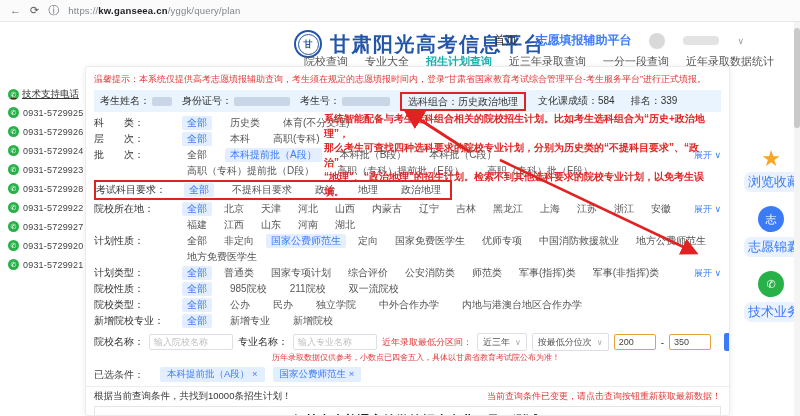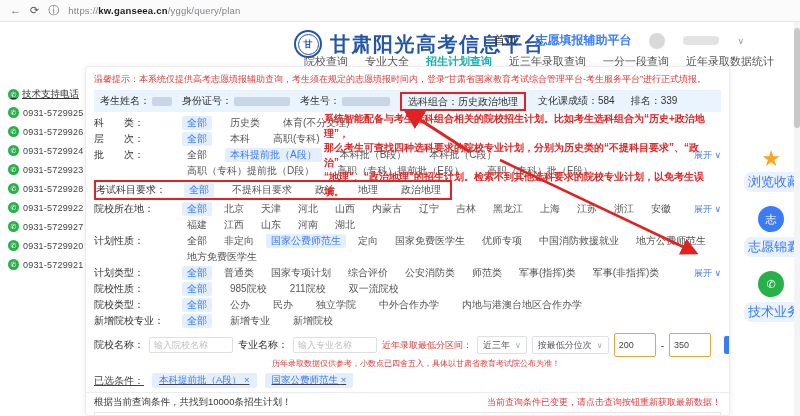--- a/index.html
+++ b/index.html
@@ -46,25 +46,25 @@
   .expand{color:#3b7cf6;font-size:9px;margin-left:auto;white-space:nowrap;cursor:pointer;}
   .red-row-box{border:2px solid #e02222;display:flex;padding:1px 4px 1px 0;align-items:center;}
   
   .search-row{display:flex;align-items:center;gap:5px;margin:5px 0 1px;white-space:nowrap;}
   .s-label{color:#333;}
   .red-label{color:#e03a3a;font-size:9px;}
   .inp{border:1px solid #dcdfe6;border-radius:2px;height:16px;width:84px;font-size:9px;color:#444;padding:0 4px;box-sizing:border-box;font-family:inherit;}
   .inp::placeholder{color:#bfbfbf;}
   .selbox{border:1px solid #dcdfe6;border-radius:2px;height:16px;display:flex;align-items:center;gap:5px;padding:0 5px;font-size:9px;color:#555;cursor:pointer;}
   .selbox .c{color:#aaa;font-size:8px;}
-  .range{border:1px solid #e6a23c;border-radius:2px;height:24px;width:42px;font-size:9px;color:#444;padding:0 4px;box-sizing:border-box;font-family:inherit;}
+  .range{border:1px solid #e6a23c;border-radius:2px;height:16px;width:42px;font-size:9px;color:#444;padding:0 4px;box-sizing:border-box;font-family:inherit;}
   .btn-query{background:#3b7cf6;color:#fff;border:none;border-radius:2px;height:18px;padding:0 14px;font-size:10px;cursor:pointer;margin-left:8px;font-family:inherit;}
   .search-note{color:#e03a3a;font-size:8px;margin:0 0 2px 178px;}
   
-  .tags-row{display:flex;align-items:center;gap:8px;margin:4px 0;text-decoration:underline;}
+  .tags-row{display:flex;align-items:center;gap:16px;margin:4px 0;}
   .tag{background:#e3eeff;color:#3b7cf6;padding:1px 7px;border-radius:2px;font-size:9.5px;cursor:pointer;}
   .divider{height:1px;background:#ededed;margin:3px -8px;}
   .result-row{display:flex;justify-content:space-between;align-items:center;margin:3px 0;}
   .summary{color:#333;font-size:9.5px;}
   .warn{color:#e03a3a;font-size:9px;}
   
   .tbl-wrap{border:1px solid #e5e5e5;margin-top:2px;}
   .tbl-title{text-align:center;font-weight:bold;font-size:13px;color:#222;padding:5px 0 4px;}
   
   .annotation{position:absolute;left:238px;top:45px;width:386px;color:#e02626;font-size:10px;line-height:14.5px;font-weight:bold;z-index:30;pointer-events:none;}

